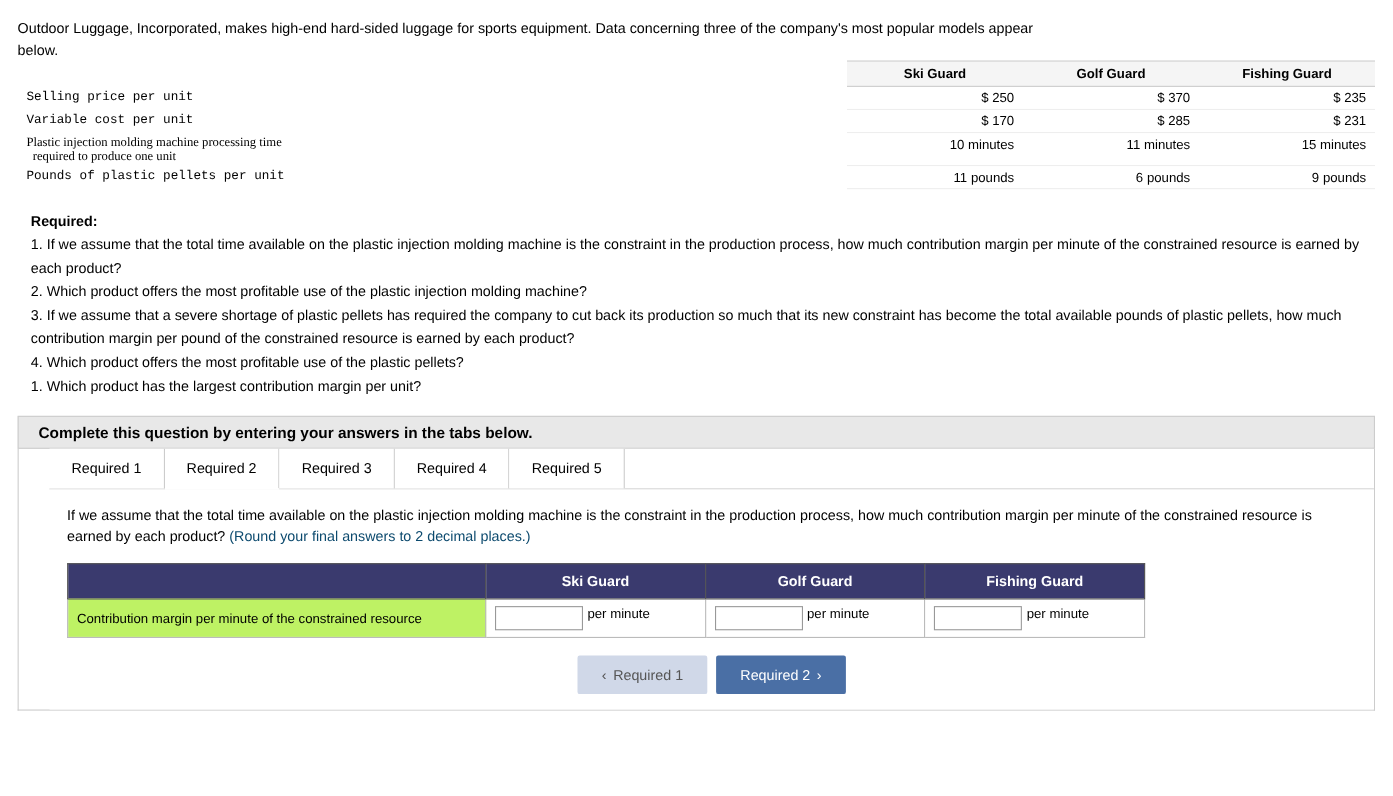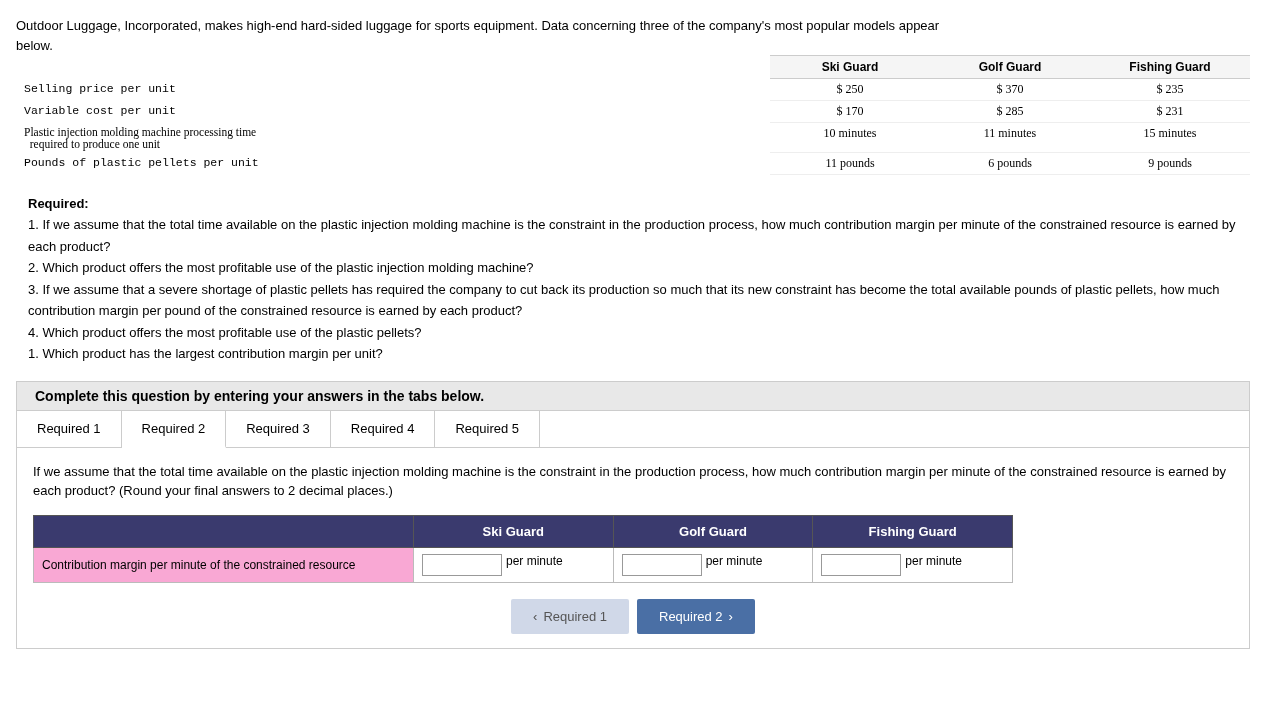--- a/index.html
+++ b/index.html
@@ -34,23 +34,22 @@
       border-top: 1px solid #ccc;
       border-bottom: 1px solid #ccc;
       background: #f5f5f5;
       padding: 4px 8px;
     }
     .data-table .header-row td:first-child {
       border: none;
       background: #fff;
     }
     .data-table .data-row td:not(:first-child) {
-      text-align: center;
+      text-align: right;
       border-bottom: 1px solid #eee;
-      font-family: Liberation Serif, serif;
     }
     .data-table .data-row td:first-child {
       font-family: 'Courier New', monospace;
       font-size: 11.5px;
     }
     .data-table .col-ski { width: 160px; }
     .data-table .col-golf { width: 160px; }
     .data-table .col-fishing { width: 160px; }
 
     .required-section {
@@ -68,20 +67,21 @@
       border: 1px solid #ccc;
       padding: 6px 18px;
       margin-bottom: 0;
       font-weight: bold;
       font-size: 14px;
     }
 
     .tabs-container {
       border: 1px solid #ccc;
       border-top: none;
+      padding-left: 28px;
     }
     .tabs-row {
       display: flex;
       border-bottom: 1px solid #ccc;
       background: #fff;
     }
     .tab-item {
       padding: 10px 20px;
       cursor: pointer;
       border-right: 1px solid #ccc;
@@ -101,21 +101,21 @@
     .tab-content {
       padding: 14px 16px;
       background: #fff;
     }
     .tab-question {
       font-size: 13px;
       line-height: 1.5;
       margin-bottom: 14px;
     }
     .tab-question .orange-text {
-      color: #000000;
+      color: #0c4a6e;
     }
 
     .answer-table {
       width: 980px;
       border-collapse: collapse;
       margin-bottom: 16px;
     }
     .answer-table th {
       background: #3a3a6e;
       color: #fff;
@@ -128,21 +128,21 @@
       background: #3a3a6e;
       width: 380px;
     }
     .answer-table td {
       border: 1px solid #bbb;
       padding: 6px 8px;
       font-size: 12px;
       vertical-align: middle;
     }
     .answer-table td:first-child {
-      background: #f9a8d4;
+      background: #bef264;
       font-size: 12px;
     }
     .answer-table .input-cell {
       display: flex;
       gap: 4px;
     }
     .answer-table input[type="text"] {
       width: 80px;
       border: 1px solid #999;
       padding: 3px 5px;

